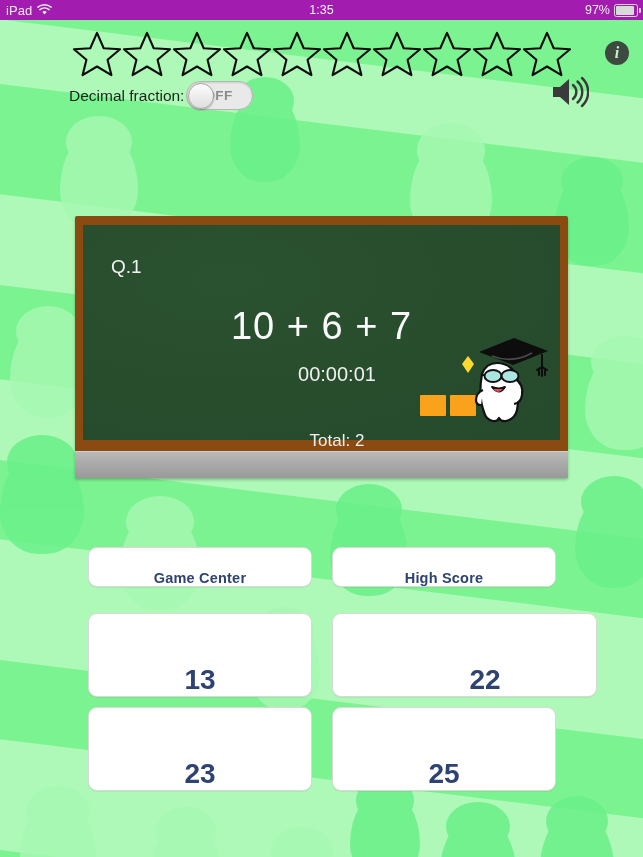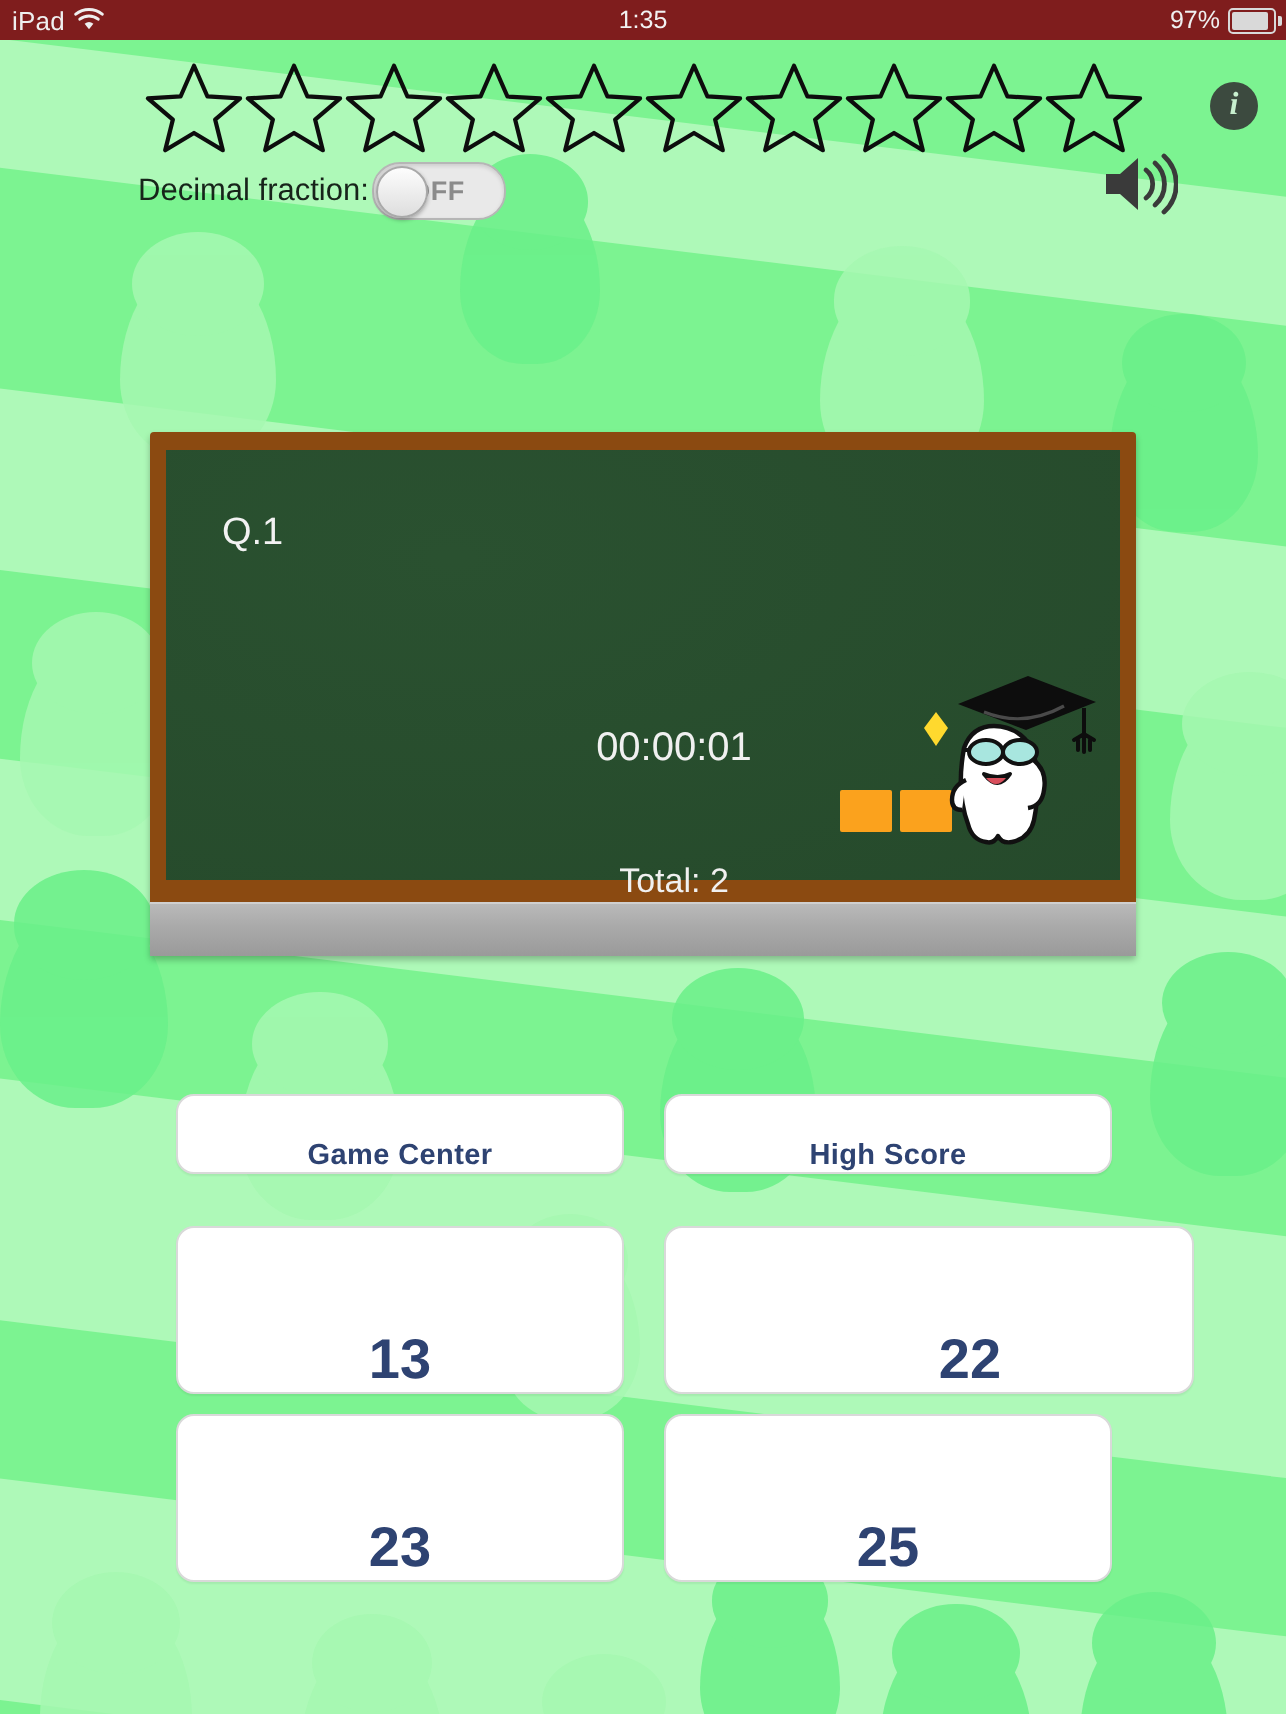--- a/index.html
+++ b/index.html
@@ -6,21 +6,21 @@
   body{
     width:643px;height:857px;overflow:hidden;
     font-family:"Liberation Sans",sans-serif;
     background:#7cf391;
   }
   #app{position:relative;width:643px;height:857px;overflow:hidden;}
 
   
   .statusbar{
     position:absolute;top:0;left:0;width:643px;height:20px;
-    background:#7f1d1d;color:#e8e8e8;font-size:12.5px;
+    background:#a21caf;color:#e8e8e8;font-size:12.5px;
     display:flex;align-items:center;z-index:60;
   }
   .sb-left{position:absolute;left:6px;display:flex;align-items:center;gap:5px;}
   .sb-ipad{font-size:13px;color:#efefef;letter-spacing:.1px;}
   .sb-center{position:absolute;left:0;width:643px;text-align:center;font-size:12.5px;color:#f2f2f2;}
   .sb-right{position:absolute;right:5px;display:flex;align-items:flex-end;gap:4px;}
   .sb-pct{font-size:12.5px;color:#efefef;}
   .batt{position:relative;width:22px;height:11px;border:1.2px solid #d9d9d9;border-radius:2.5px;}
   .batt::after{content:"";position:absolute;right:-3.5px;top:3px;width:2px;height:5px;background:#d9d9d9;border-radius:0 1px 1px 0;}
   .batt i{position:absolute;left:1px;top:1px;bottom:1px;width:18px;background:#d9d9d9;border-radius:1px;display:block;}
@@ -220,20 +220,21 @@
     <path d="M4 12 h7 L20 4 v26 l-9-8 H4 Z" fill="#3a3a3a"></path>
     <path d="M24 10 a9 9 0 0 1 0 14" stroke="#3a3a3a" stroke-width="2.4" fill="none" stroke-linecap="round"></path>
     <path d="M28.5 6.5 a14 14 0 0 1 0 21" stroke="#3a3a3a" stroke-width="2.4" fill="none" stroke-linecap="round"></path>
     <path d="M33 3 a19 19 0 0 1 0 28" stroke="#3a3a3a" stroke-width="2.4" fill="none" stroke-linecap="round"></path>
   </svg>
 
   <div class="board-wrap">
     <div class="board-frame"></div>
     <div class="board">
       <div class="qlabel">Q.1</div>
+      <div class="equation">10 + 6 + 7</div>
       <div class="stat time">00:00:01</div>
       <div class="stat total">Total: 2</div>
 
       <svg class="mascot" viewBox="0 0 100 102">
         <polygon points="10,36 16,28 22,36 16,45" fill="#ffd92e"></polygon>
         <path d="M30 46 q-4 22 2 38 q2 8 9 9 q4 1 6 -3 q2 4 7 3 q9 -2 11 -11 q4 -20 -1 -36 q-7 -11 -19 -11 q-11 0 -15 11 Z" fill="#fff" stroke="#111" stroke-width="2.2" stroke-linejoin="round"></path>
         <path d="M31 62 q-7 3 -7 10 q0 5 5 5" fill="#fff" stroke="#111" stroke-width="2.2"></path>
         <path d="M62 50 q10 6 8 17 q-1 8 -8 9" fill="#fff" stroke="#111" stroke-width="2.2"></path>
         <ellipse cx="41" cy="48" rx="8.5" ry="6" fill="#a8e6df" stroke="#111" stroke-width="2"></ellipse>
         <ellipse cx="58" cy="48" rx="8.5" ry="6" fill="#a8e6df" stroke="#111" stroke-width="2"></ellipse>

